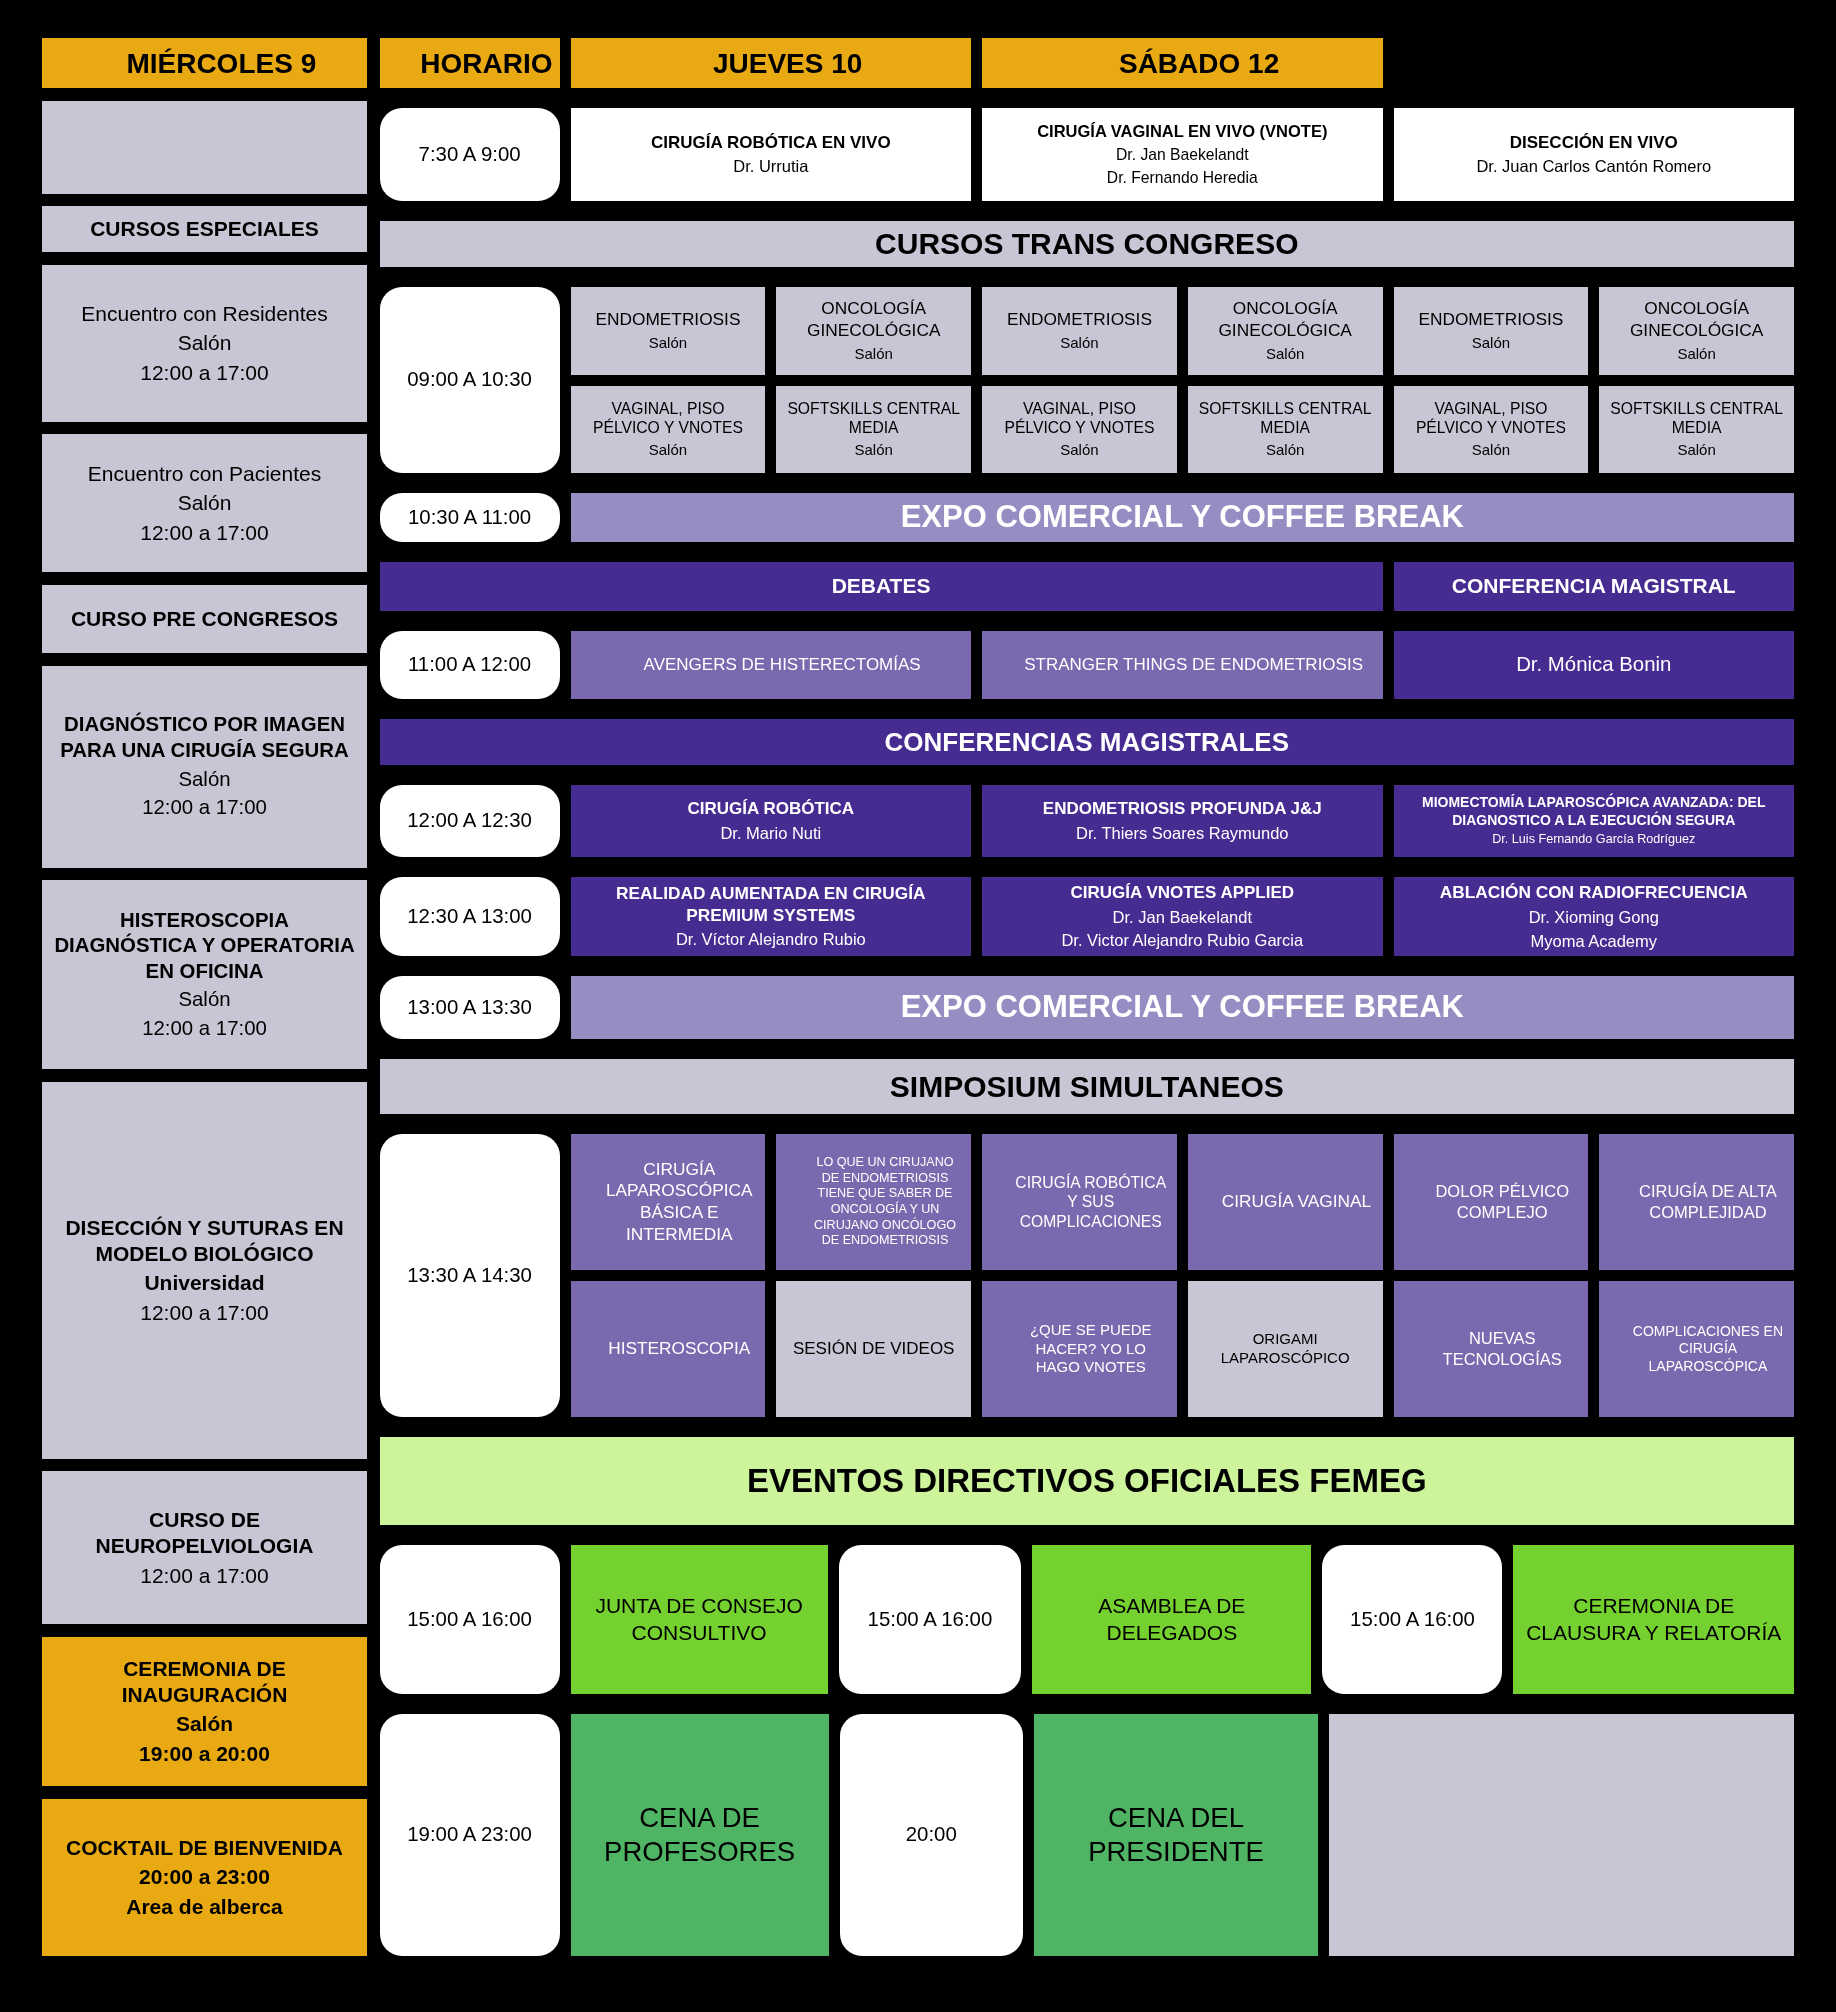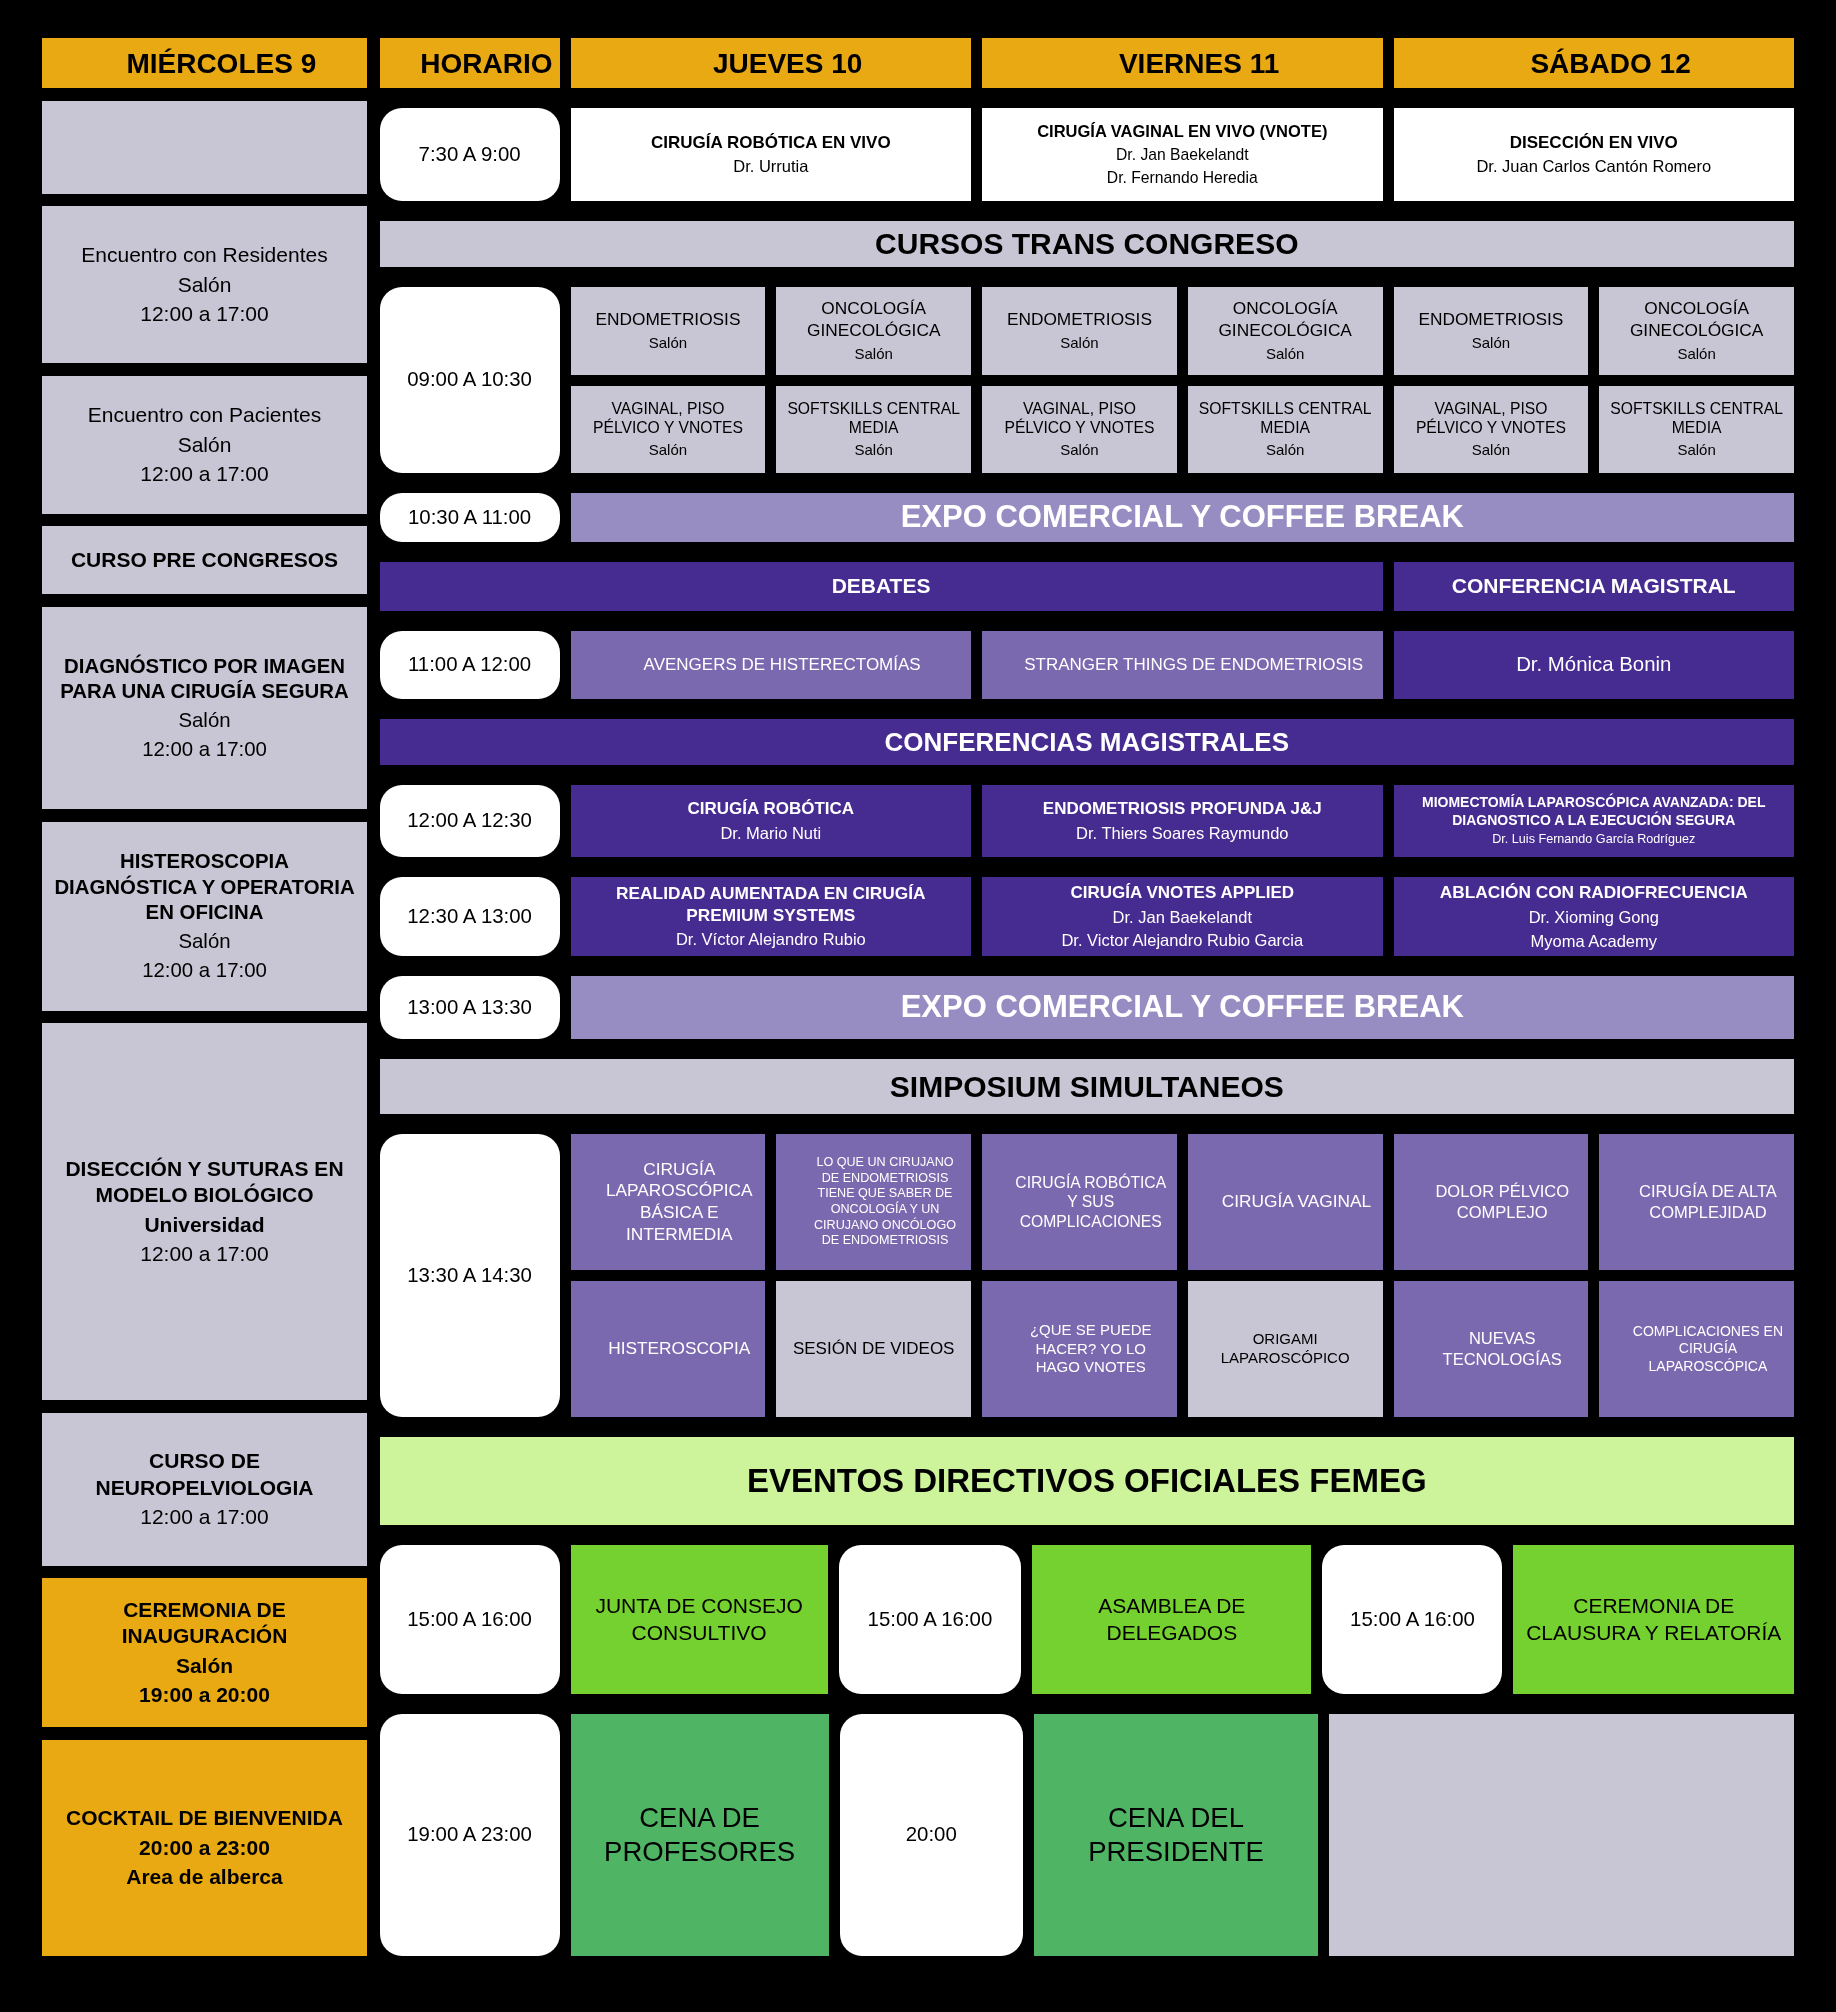--- a/index.html
+++ b/index.html
@@ -52,20 +52,21 @@
   .fs40{font-size:31px;} .fs42{font-size:33px;}
 </style>
 </head>
 <body>
 
 <div class="board" style="--gold:#E9A912; --lav:#C8C5D4; --dp:#462B91; --mp:#7A69AE; --lp:#978DC3; --lgreen:#CDF39B; --green:#74D12F; --dgreen:#4FB463;">
 
   <div class="left-col">
     <div class="cell gold head" style="height:50px">MIÉRCOLES 9</div>
     <div class="cell lav" style="height:93px"></div>
+    <div class="cell lav b fs27" style="height:46px">CURSOS ESPECIALES</div>
 
     <div class="cell lav fs27" style="height:157px">
       <span>Encuentro con Residentes</span>
       <span>Salón</span>
       <span>12:00 a 17:00</span>
     </div>
 
     <div class="cell lav fs27" style="height:138px">
       <span>Encuentro con Pacientes</span>
       <span>Salón</span>
@@ -108,21 +109,20 @@
       <span>20:00 a 23:00</span>
       <span>Area de alberca</span>
     </div>
   </div>
 
   <div class="right-col">
 
     <div class="row" style="height:50px">
       <div class="cell gold head">HORARIO</div>
       <div class="cell gold head sp2">JUEVES 10</div>
-      <div class="cell gold head sp2">VIERNES 11</div>
       <div class="cell gold head sp2">SÁBADO 12</div>
     </div>
 
     <div class="row" style="height:93px">
       <div class="cell white time">7:30 A 9:00</div>
       <div class="cell white sp2">
         <span class="b fs24">CIRUGÍA ROBÓTICA EN VIVO</span>
         <span class="fs21">Dr. Urrutia</span>
       </div>
       <div class="cell white sp2">

